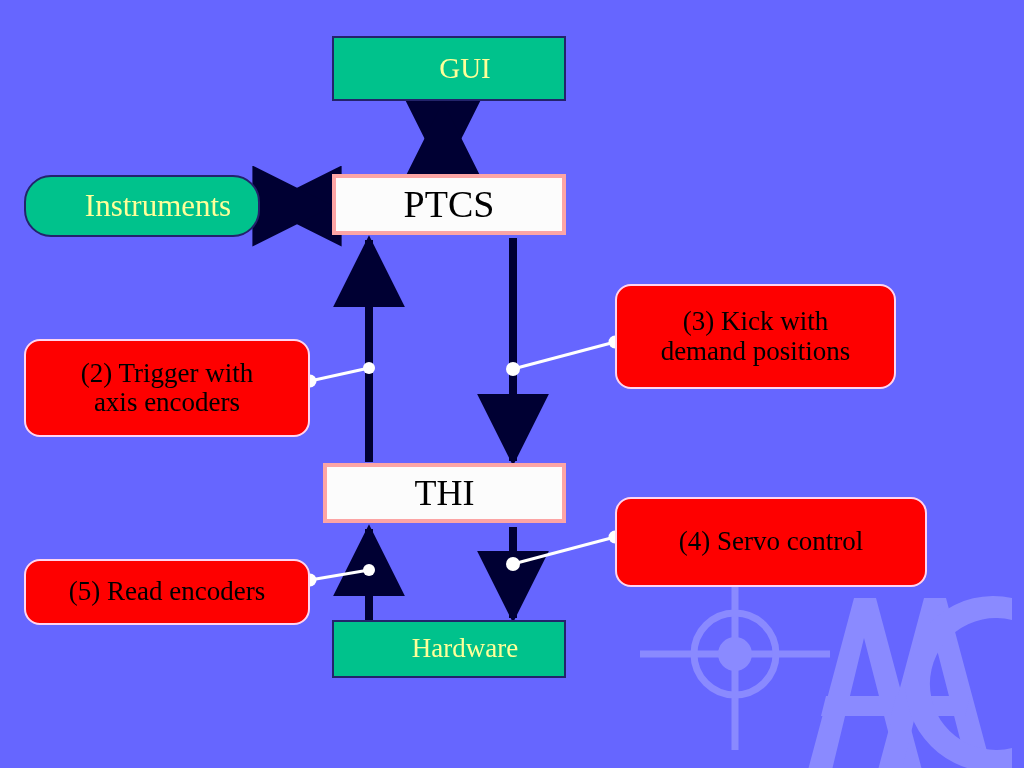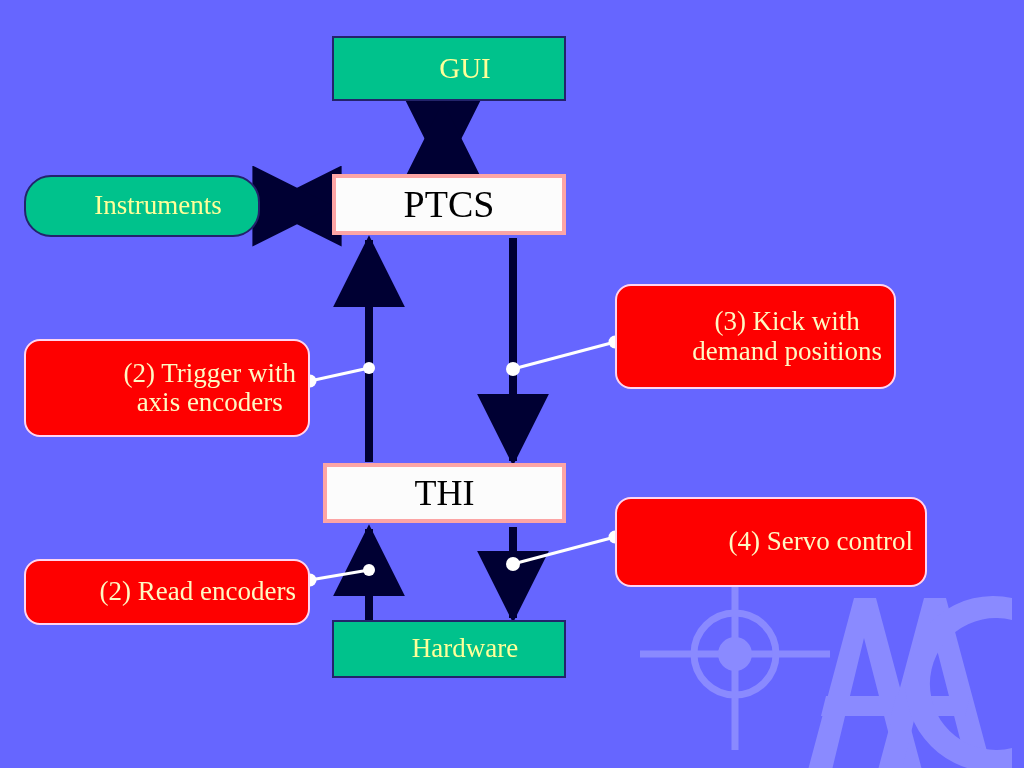--- a/index.html
+++ b/index.html
@@ -47,28 +47,27 @@
   }
   .box-white {
     background: #fcfcfc;
     border: 4px solid #fca5a5;
     color: #000000;
   }
   .box-red {
     background: #fe0000;
     border: 2px solid #ffd5f0;
     border-radius: 16px;
-    color: #fef9c3;
+    color: #000000;
     padding: 4px 12px;
-    justify-content: flex-end;
   }
 
   
   #box-gui        { left: 332px; top: 36px;  width: 234px; height: 65px;  font-size: 29px; }
-  #box-instruments{ left: 24px;  top: 175px; width: 236px; height: 62px;  font-size: 27px; border-radius: 27px; }
+  #box-instruments{ left: 24px;  top: 175px; width: 236px; height: 62px;  font-size: 31px; border-radius: 27px; }
   #box-ptcs       { left: 332px; top: 174px; width: 234px; height: 61px;  font-size: 38px; }
   #box-thi        { left: 323px; top: 463px; width: 243px; height: 60px;  font-size: 36px; }
   #box-hardware   { left: 332px; top: 620px; width: 234px; height: 58px;  font-size: 27px; }
 
   #box-step2 { left: 24px;  top: 339px; width: 286px; height: 98px;  font-size: 27px; }
   #box-step3 { left: 615px; top: 284px; width: 281px; height: 105px; font-size: 27px; }
   #box-step1 { left: 24px;  top: 559px; width: 286px; height: 66px;  font-size: 27px; }
   #box-step4 { left: 615px; top: 497px; width: 312px; height: 90px;  font-size: 27px; }
 
   
@@ -181,20 +180,20 @@
   </div>
 
   <div class="box box-red" id="box-step3">
     <span>
       <span>(3) Kick with</span><br>
       <span>demand positions</span>
     </span>
   </div>
 
   <div class="box box-red" id="box-step1">
-    <span>(2) Read encoders</span>
+    <span>(5) Read encoders</span>
   </div>
 
   <div class="box box-red" id="box-step4">
     <span>(4) Servo control</span>
   </div>
 
 </div>
 
 </body></html>

